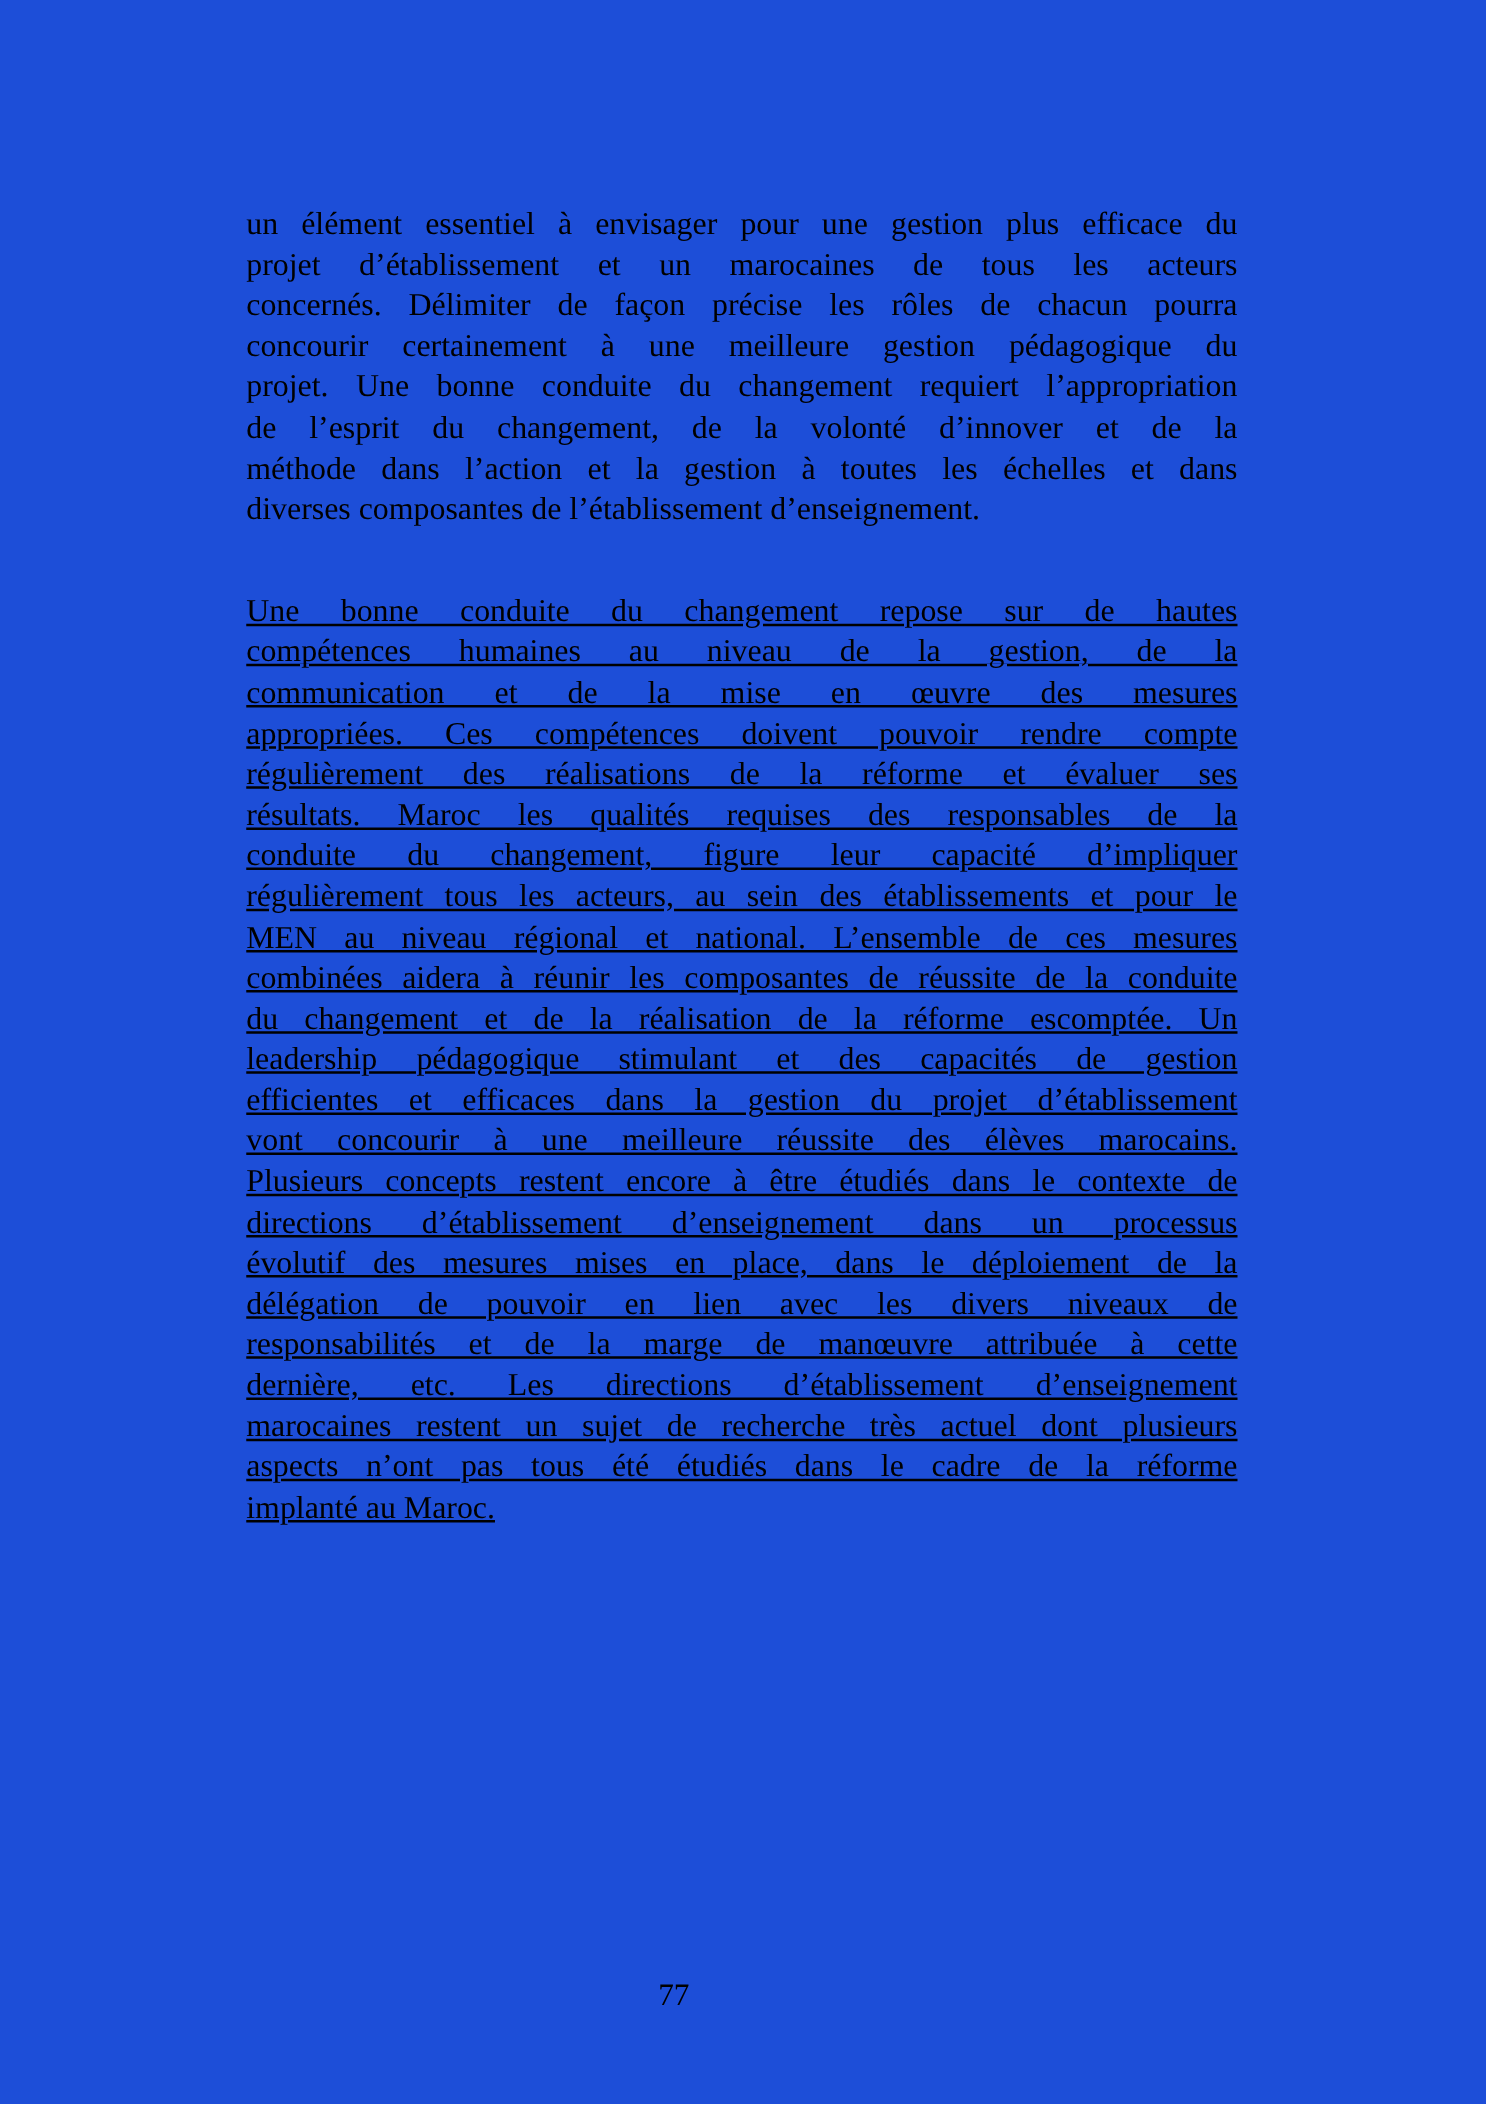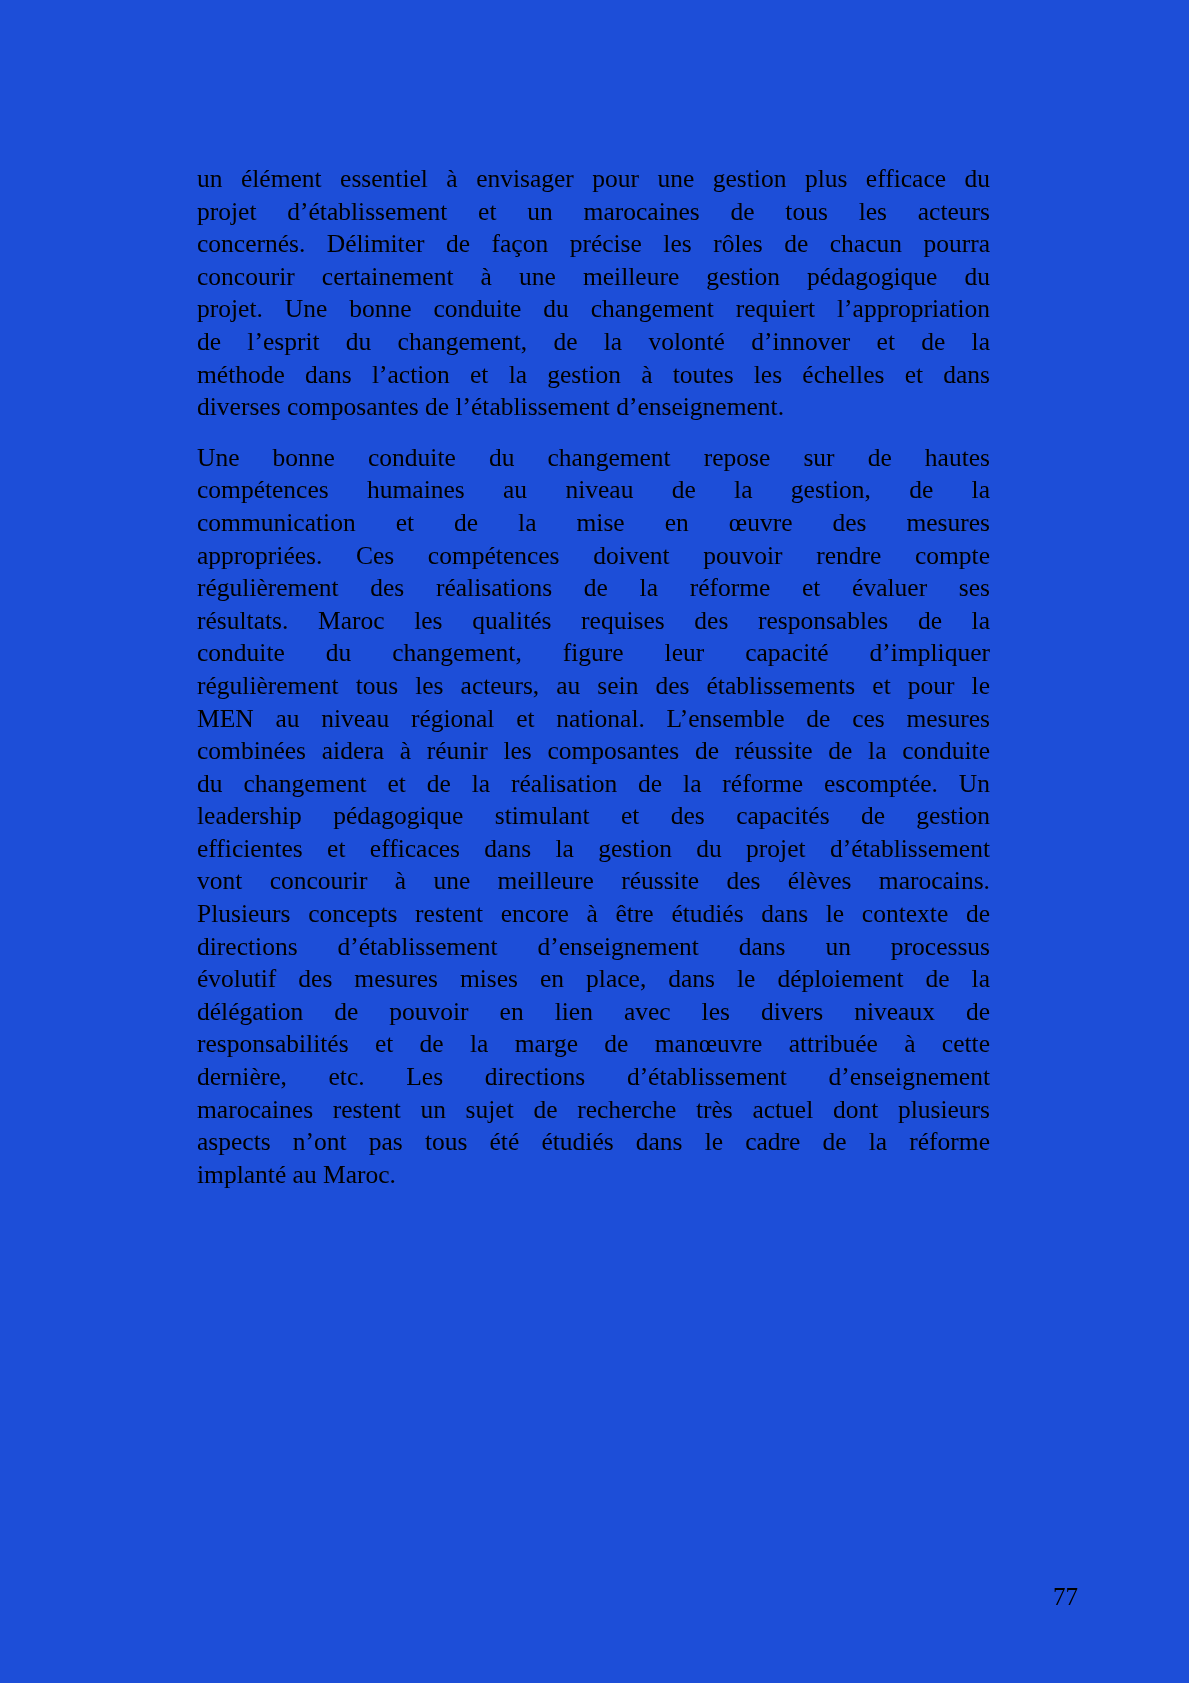--- a/index.html
+++ b/index.html
@@ -22,35 +22,35 @@
   }
   .content {
     position: absolute;
     left: 197px;
     top: 163px;
     width: 793px;
     font-size: 25.5px;
     line-height: 32.6px;
   }
   .para { margin: 0; }
-  .para + .para { margin-top: 18px; }
+  .para + .para { margin-top: 49px; text-decoration: underline; }
   .line {
     text-align: justify;
     text-align-last: justify;
     white-space: normal;
   }
   .line.last {
     text-align-last: left;
   }
   .footer {
     position: absolute;
     left: 0;
     top: 1582px;
     width: 1078px;
-    text-align: right;
+    text-align: center;
     font-size: 25px;
     line-height: 30px;
   }
 </style>
 </head>
 <body>
 
 <div class="page">
   <div class="content">
 

